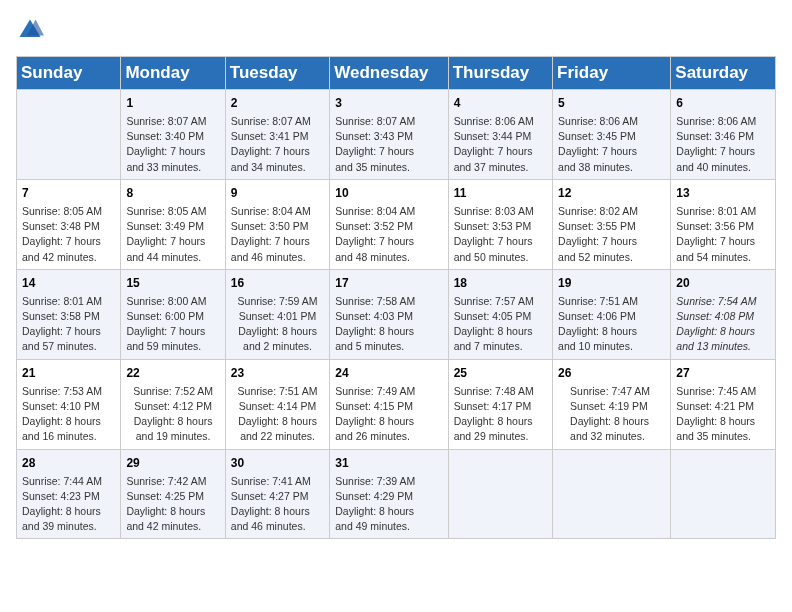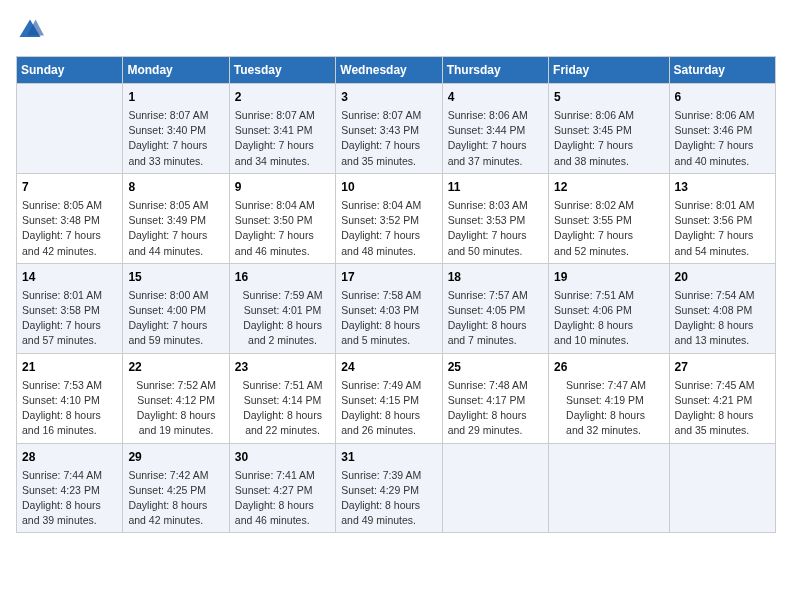--- a/index.html
+++ b/index.html
@@ -50,21 +50,21 @@
     table {
       width: 100%;
       border-collapse: collapse;
       font-size: 11px;
     }
     thead tr th {
       background-color: #2970b8;
       color: #fff;
       padding: 6px 4px;
       text-align: left;
-      font-size: 12px;
+      font-size: 17px;
       border: 1px solid #ccc;
     }
     tbody tr td {
       border: 1px solid #ccc;
       padding: 4px 5px;
       vertical-align: top;
       line-height: 1.5;
       min-height: 70px;
     }
     tbody tr:nth-child(odd) td {
@@ -220,21 +220,21 @@
         <td>
           <span class="day-number">14</span>
           <div class="day-detail" style="white-space: pre-line;">Sunrise: 8:01 AM
 Sunset: 3:58 PM
 Daylight: 7 hours
 and 57 minutes.</div>
         </td>
         <td>
           <span class="day-number">15</span>
           <div class="day-detail" style="white-space: pre-line;">Sunrise: 8:00 AM
-Sunset: 4:00 PM
+Sunset: 6:00 PM
 Daylight: 7 hours
 and 59 minutes.</div>
         </td>
         <td>
           <span class="day-number">16</span>
           <div class="day-detail" style="white-space: pre-line; text-align: center;">Sunrise: 7:59 AM
 Sunset: 4:01 PM
 Daylight: 8 hours
 and 2 minutes.</div>
         </td>
@@ -254,21 +254,21 @@
         </td>
         <td>
           <span class="day-number">19</span>
           <div class="day-detail" style="white-space: pre-line;">Sunrise: 7:51 AM
 Sunset: 4:06 PM
 Daylight: 8 hours
 and 10 minutes.</div>
         </td>
         <td>
           <span class="day-number">20</span>
-          <div class="day-detail" style="white-space: pre-line;">Sunrise: 7:54 AM
+          <div class="day-detail" style="white-space: pre-line; font-style: italic;">Sunrise: 7:54 AM
 Sunset: 4:08 PM
 Daylight: 8 hours
 and 13 minutes.</div>
         </td>
       </tr>
       <tr>
         <td>
           <span class="day-number">21</span>
           <div class="day-detail" style="white-space: pre-line;">Sunrise: 7:53 AM
 Sunset: 4:10 PM

